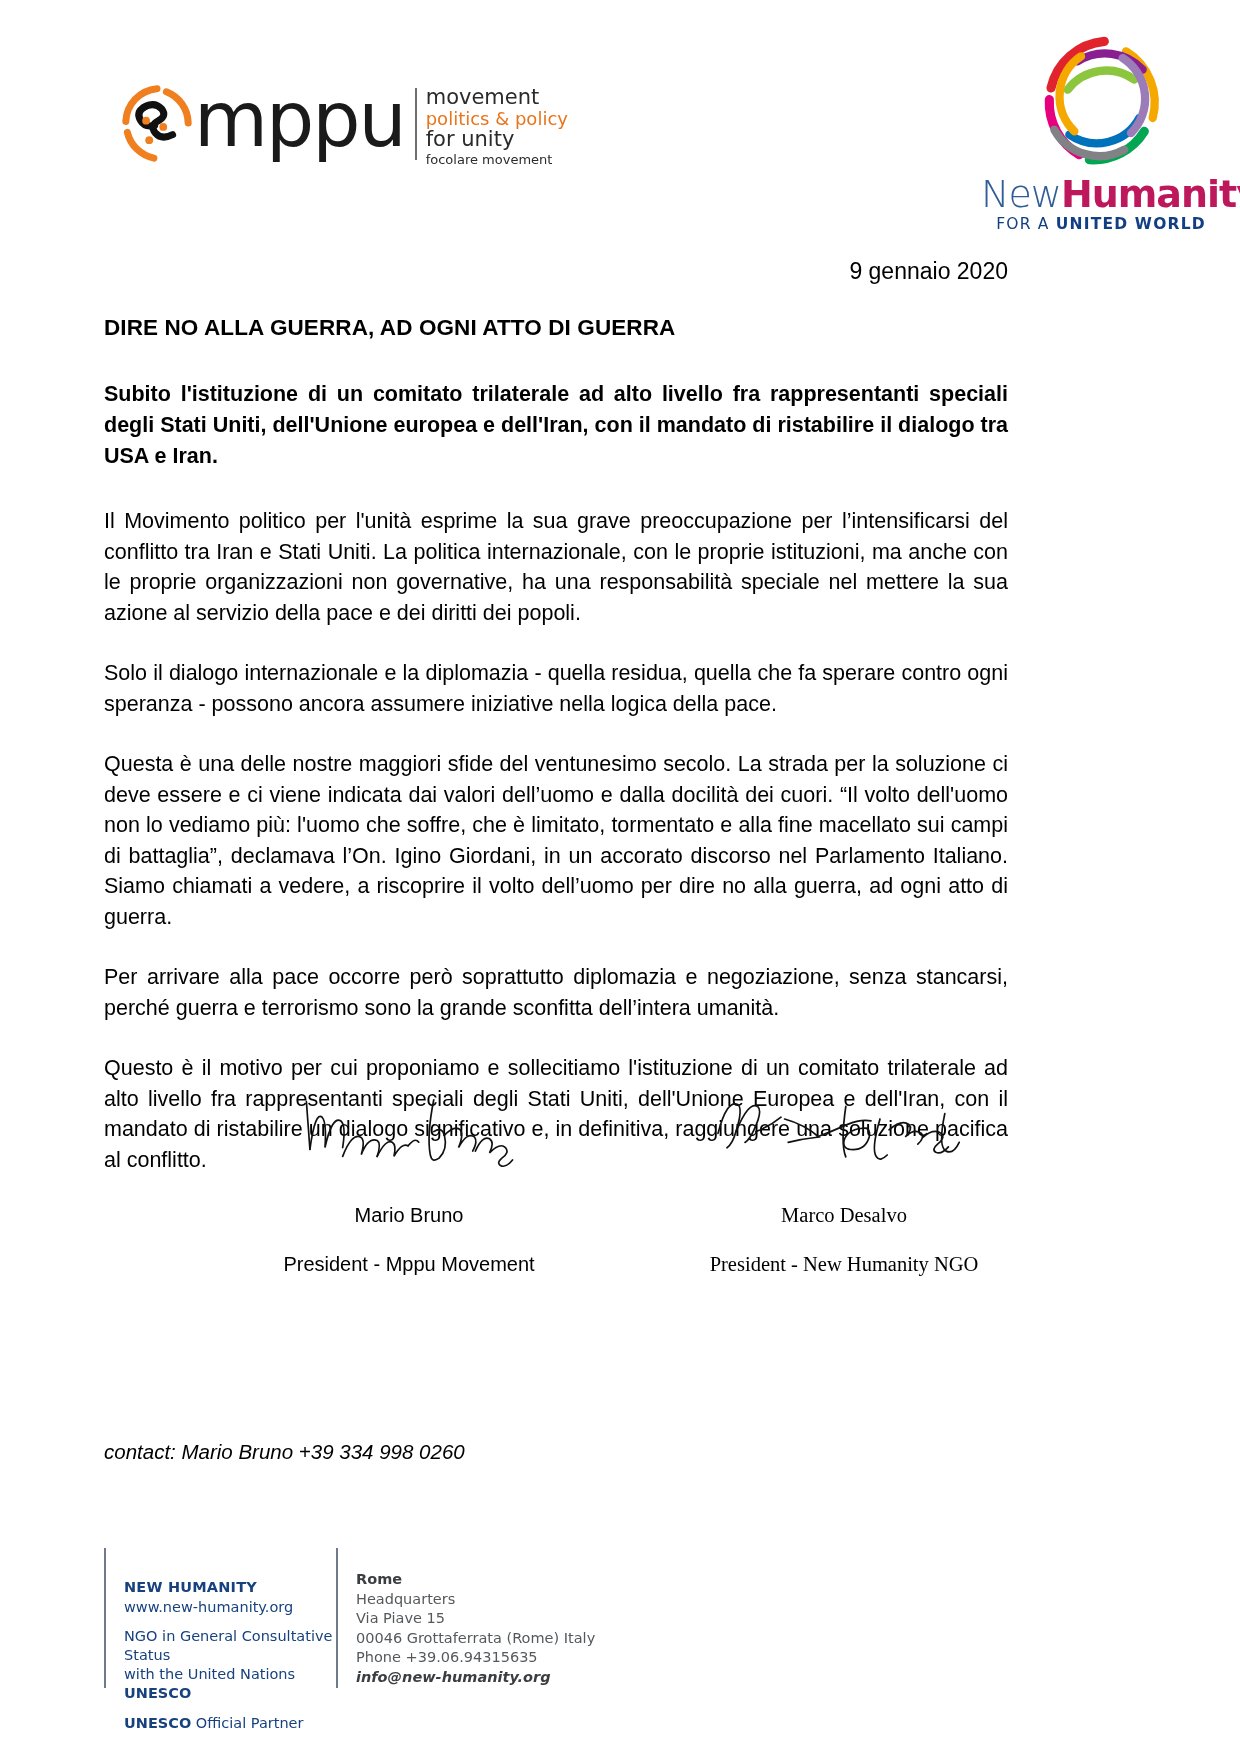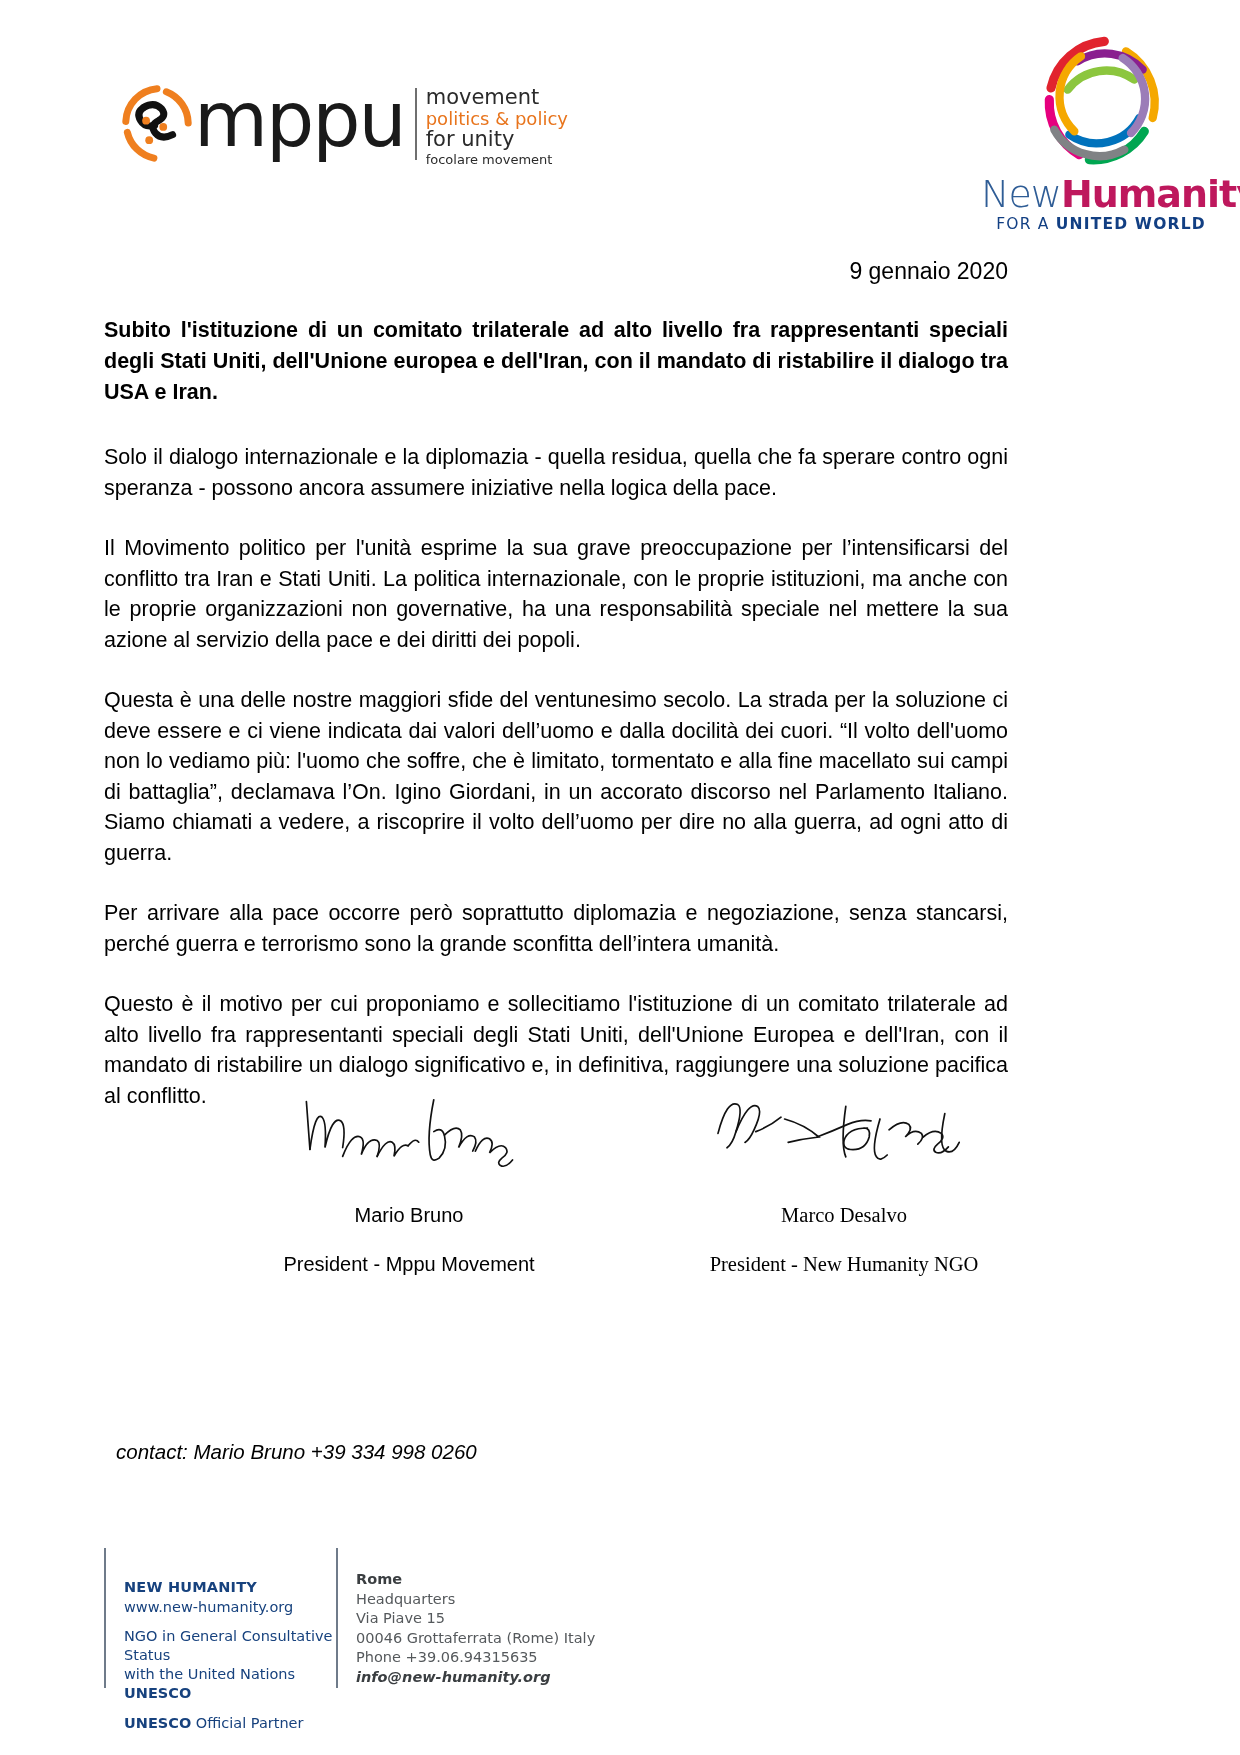--- a/index.html
+++ b/index.html
@@ -188,21 +188,20 @@
 
   
   .contact {
     position: absolute;
     left: 104px;
     top: 1440px;
     font-family: "Liberation Sans", sans-serif;
     font-style: italic;
     font-size: 20.5px;
     color: #000;
-    margin-left: 12px;
   }
 
   
   .footer {
     position: absolute;
     left: 104px;
     top: 1548px;
     width: 560px;
     height: 140px;
     display: flex;
@@ -304,23 +303,24 @@
           <path d="M76 34 A58 58 0 0 0 68 124" stroke="#f5a800" stroke-width="10"></path>
         </g>
       </svg>
       <div class="nh-word"><span class="new">New</span><span class="hum">Humanity</span></div>
       <div class="nh-sub"><span>FOR A </span><span class="b">UNITED WORLD</span></div>
     </div>
   </div>
 
   <div class="doc">
     <div class="date-line">9 gennaio 2020</div>
+    <div class="title">DIRE NO ALLA GUERRA, AD OGNI ATTO DI GUERRA</div>
     <div class="lead">Subito l'istituzione di un comitato trilaterale ad alto livello fra rappresentanti speciali degli Stati Uniti, dell'Unione europea e dell'Iran, con il mandato di ristabilire il dialogo tra USA e Iran.</div>
+    <div class="para">Il Movimento politico per l'unità esprime la sua grave preoccupazione per l’intensificarsi del conflitto tra Iran e Stati Uniti. La politica internazionale, con le proprie istituzioni, ma anche con le proprie organizzazioni non governative, ha una responsabilità speciale nel mettere la sua azione al servizio della pace e dei diritti dei popoli.</div>
     <div class="para">Solo il dialogo internazionale e la diplomazia - quella residua, quella che fa sperare contro ogni speranza - possono ancora assumere iniziative nella logica della pace.</div>
-    <div class="para">Il Movimento politico per l'unità esprime la sua grave preoccupazione per l’intensificarsi del conflitto tra Iran e Stati Uniti. La politica internazionale, con le proprie istituzioni, ma anche con le proprie organizzazioni non governative, ha una responsabilità speciale nel mettere la sua azione al servizio della pace e dei diritti dei popoli.</div>
     <div class="para">Questa è una delle nostre maggiori sfide del ventunesimo secolo. La strada per la soluzione ci deve essere e ci viene indicata dai valori dell’uomo e dalla docilità dei cuori. “Il volto dell'uomo non lo vediamo più: l'uomo che soffre, che è limitato, tormentato e alla fine macellato sui campi di battaglia”, declamava l’On. Igino Giordani, in un accorato discorso nel Parlamento Italiano. Siamo chiamati a vedere, a riscoprire il volto dell’uomo per dire no alla guerra, ad ogni atto di guerra.</div>
     <div class="para">Per arrivare alla pace occorre però soprattutto diplomazia e negoziazione, senza stancarsi, perché guerra e terrorismo sono la grande sconfitta dell’intera umanità.</div>
     <div class="para">Questo è il motivo per cui proponiamo e sollecitiamo l'istituzione di un comitato trilaterale ad alto livello fra rappresentanti speciali degli Stati Uniti, dell'Unione Europea e dell'Iran, con il mandato di ristabilire un dialogo significativo e, in definitiva, raggiungere una soluzione pacifica al conflitto.</div>
   </div>
 
   <div class="signatures">
 
     <div class="sig-col sig-right">
       <svg class="sig-img" viewBox="0 0 300 90" width="270" height="90" aria-hidden="true">
         <g fill="none" stroke="#111" stroke-width="1.9" stroke-linecap="round">

